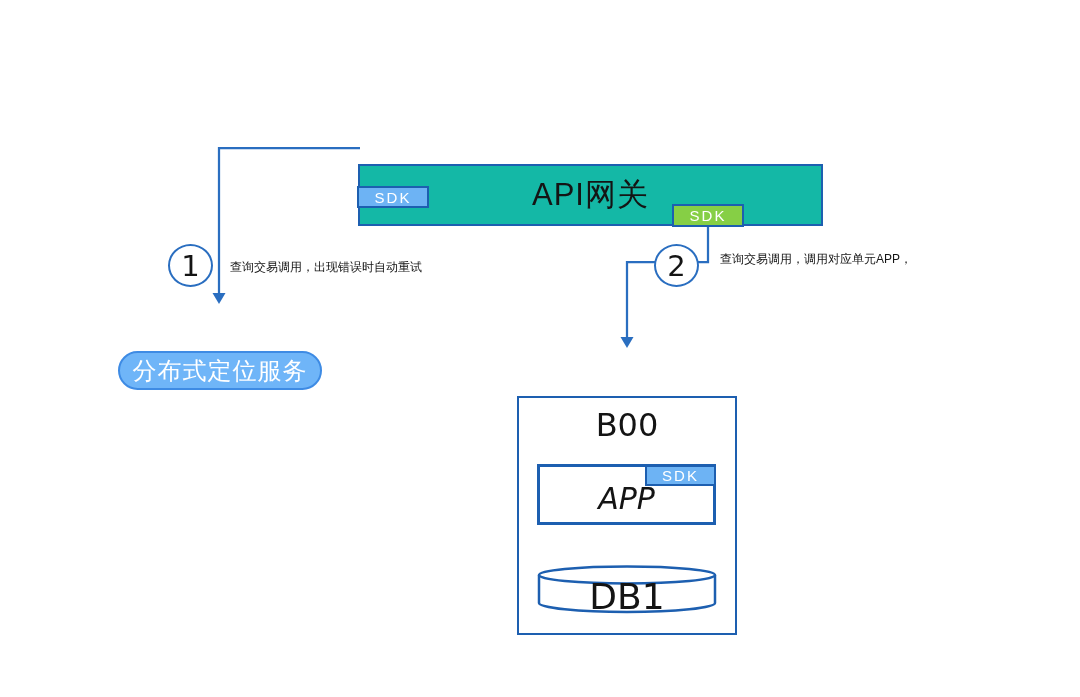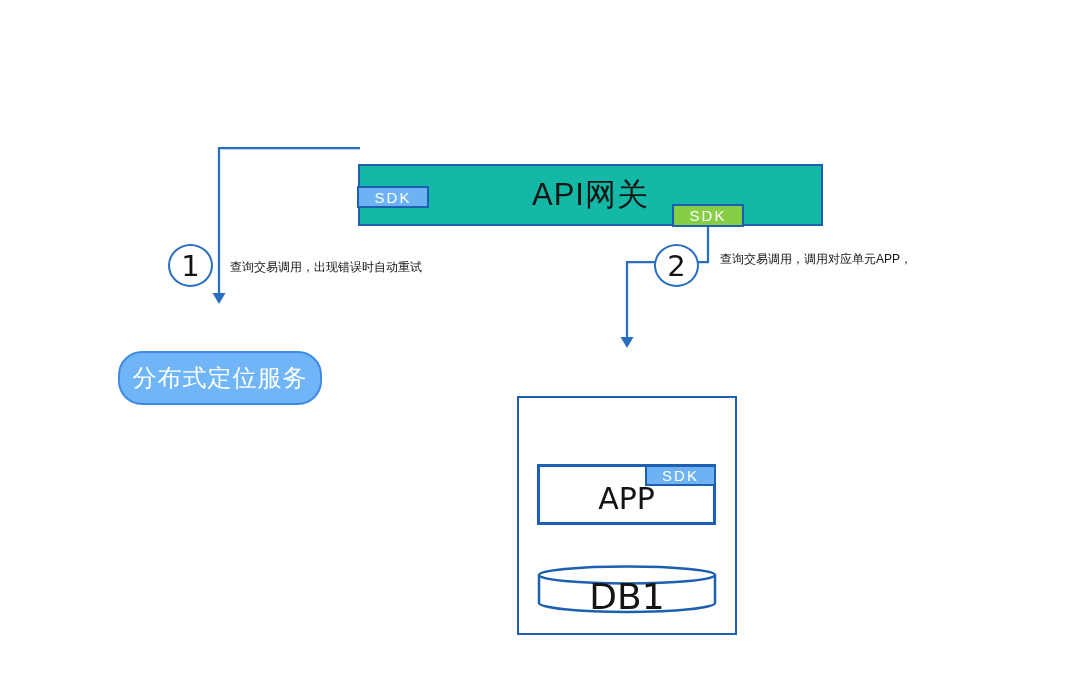--- a/index.html
+++ b/index.html
@@ -59,21 +59,21 @@
   .step-circle.one{left:168px;top:196px;}
   .step-circle.two{left:654px;top:196px;}
   .step-text{
     font-size:12px;color:var(--text-black);line-height:22px;
     white-space:nowrap;
   }
   .step-text.one{left:230px;top:208px;}
   .step-text.two{left:720px;top:200px;}
 
   .location-box{
-    left:118px;top:303px;width:204px;height:54px;
+    left:118px;top:303px;width:204px;height:39px;
     background:var(--service-fill);
     border:2.5px solid var(--service-border);
     border-radius:24px;
     display:flex;align-items:center;justify-content:center;
     color:var(--white);font-size:24px;letter-spacing:1px;
   }
 
   .unit-box{
     left:517px;top:348px;width:220px;height:239px;
     border:2.5px solid var(--border-blue);
@@ -86,20 +86,21 @@
   }
   .app-box{
     left:537px;top:416px;width:179px;height:61px;
     border:3px solid var(--border-blue);
     background:#ffffff;
     display:flex;align-items:center;justify-content:center;
   }
   .app-label{
     font-size:30px;color:var(--text-black);margin-top:8px;
     font-family:"DejaVu Sans","Liberation Sans",sans-serif;
+    font-style:italic;
   }
   .sdk-app{left:645px;top:417px;width:71px;height:21px;background:var(--light-blue);}
 
   .db-wrap{left:536px;top:516px;width:182px;height:50px;}
   .db-wrap svg{display:block;}
   .db-label{
     left:536px;top:528px;width:182px;text-align:center;
     font-size:36px;color:var(--text-black);
     font-family:"DejaVu Sans","Liberation Sans",sans-serif;
   }
@@ -131,20 +132,21 @@
   <div class="abs step-text one">查询交易调用，出现错误时自动重试</div>
 
   <div class="abs step-circle two">2</div>
   <div class="abs step-text two">
     <div>查询交易调用，调用对应单元APP，</div>
   </div>
 
   <div class="abs location-box">分布式定位服务</div>
 
   <div class="abs unit-box"></div>
+  <div class="abs unit-title">B00</div>
 
   <div class="abs app-box">
     <span class="app-label">APP</span>
   </div>
   <div class="abs sdk-badge sdk-app">SDK</div>
 
   <div class="abs db-wrap">
     <svg width="182" height="50" viewBox="0 0 182 50">
       <path d="M 3,11 L 3,39 A 88 9 0 0 0 179,39 L 179,11" fill="#ffffff" stroke="var(--border-blue)" stroke-width="2.5"></path>
       <ellipse cx="91" cy="11" rx="88" ry="8.5" fill="#ffffff" stroke="var(--border-blue)" stroke-width="2.5"></ellipse>

